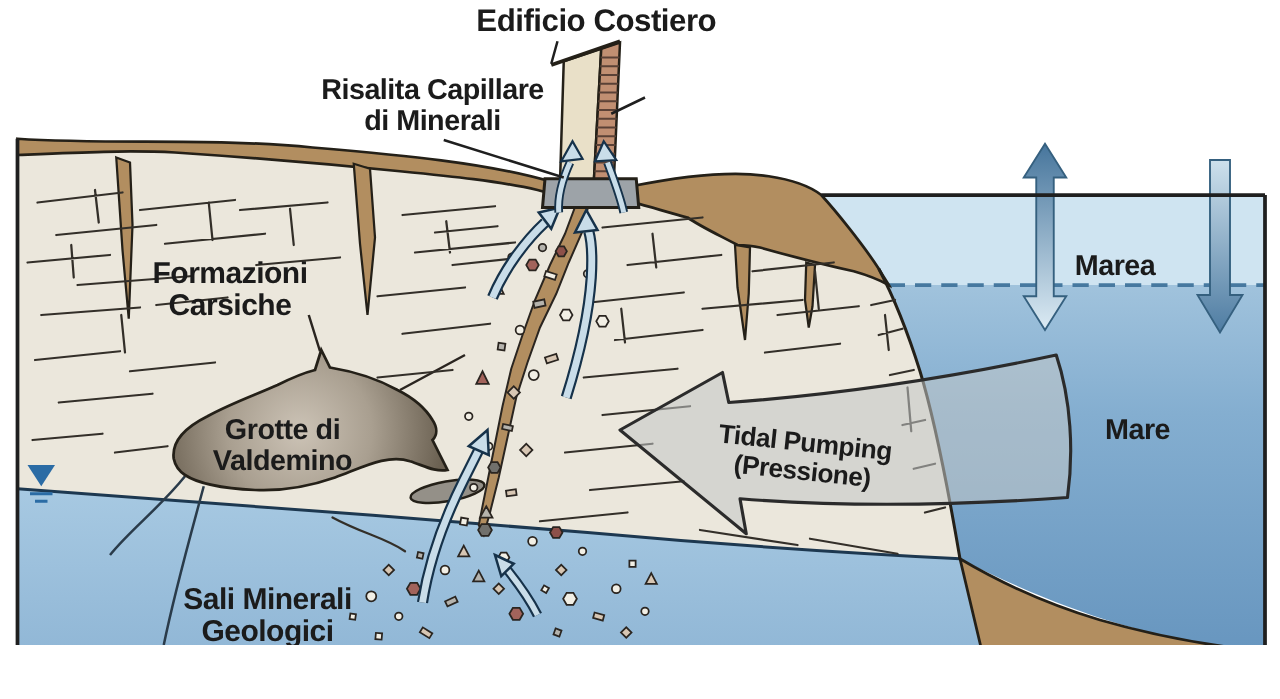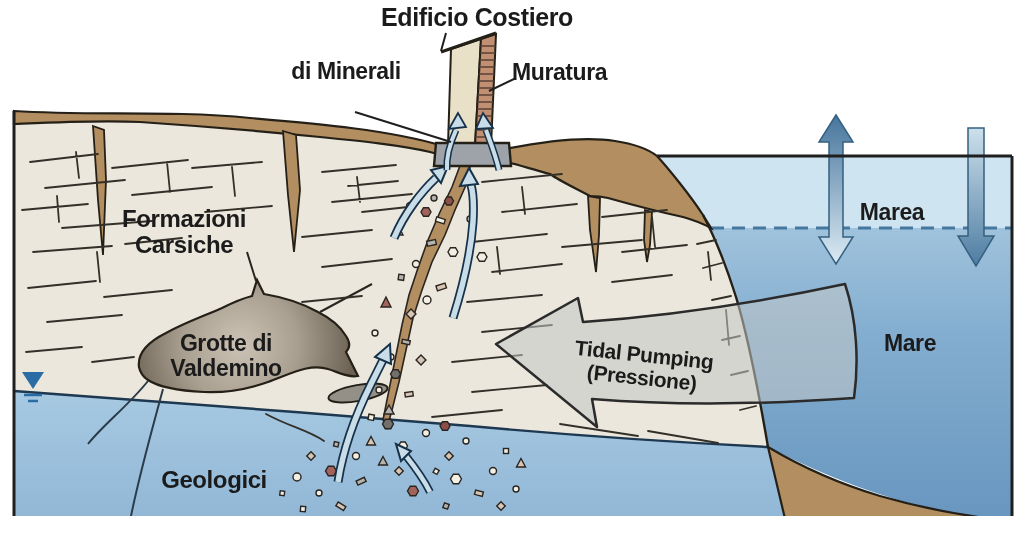--- a/index.html
+++ b/index.html
@@ -203,33 +203,34 @@
   <path fill="none" stroke="#1f1f1f" stroke-width="2" d="M446 33 L441 51 M516 78 L489 91 M355 112 L451 142"></path>
 
   <g stroke="#1f1f1f" stroke-width="3" fill="none">
     <path d="M657 156 L1012 156"></path>
     <path d="M14 111 L14 544 L1012 544 L1012 156"></path>
   </g>
 </svg>
 
 <div class="lbl center lbl-edificio">Edificio Costiero</div>
 <div class="lbl center lbl-risalita">
+  <div>Risalita Capillare</div>
   <div>di Minerali</div>
 </div>
-<div class="lbl lbl-muratura">Muratura</div>
 <div class="lbl center lbl-marea">Marea</div>
 <div class="lbl center lbl-formazioni">
   <div>Formazioni</div>
   <div>Carsiche</div>
 </div>
 <div class="lbl center lbl-grotte">
   <div>Grotte di</div>
   <div>Valdemino</div>
 </div>
 <div class="lbl lbl-tidal">
   <div>Tidal Pumping</div>
   <div>(Pressione)</div>
 </div>
 <div class="lbl center lbl-mare">Mare</div>
 <div class="lbl center lbl-sali">
+  <div>Sali Minerali</div>
   <div>Geologici</div>
 </div>
 </div>
 
 </body></html>

